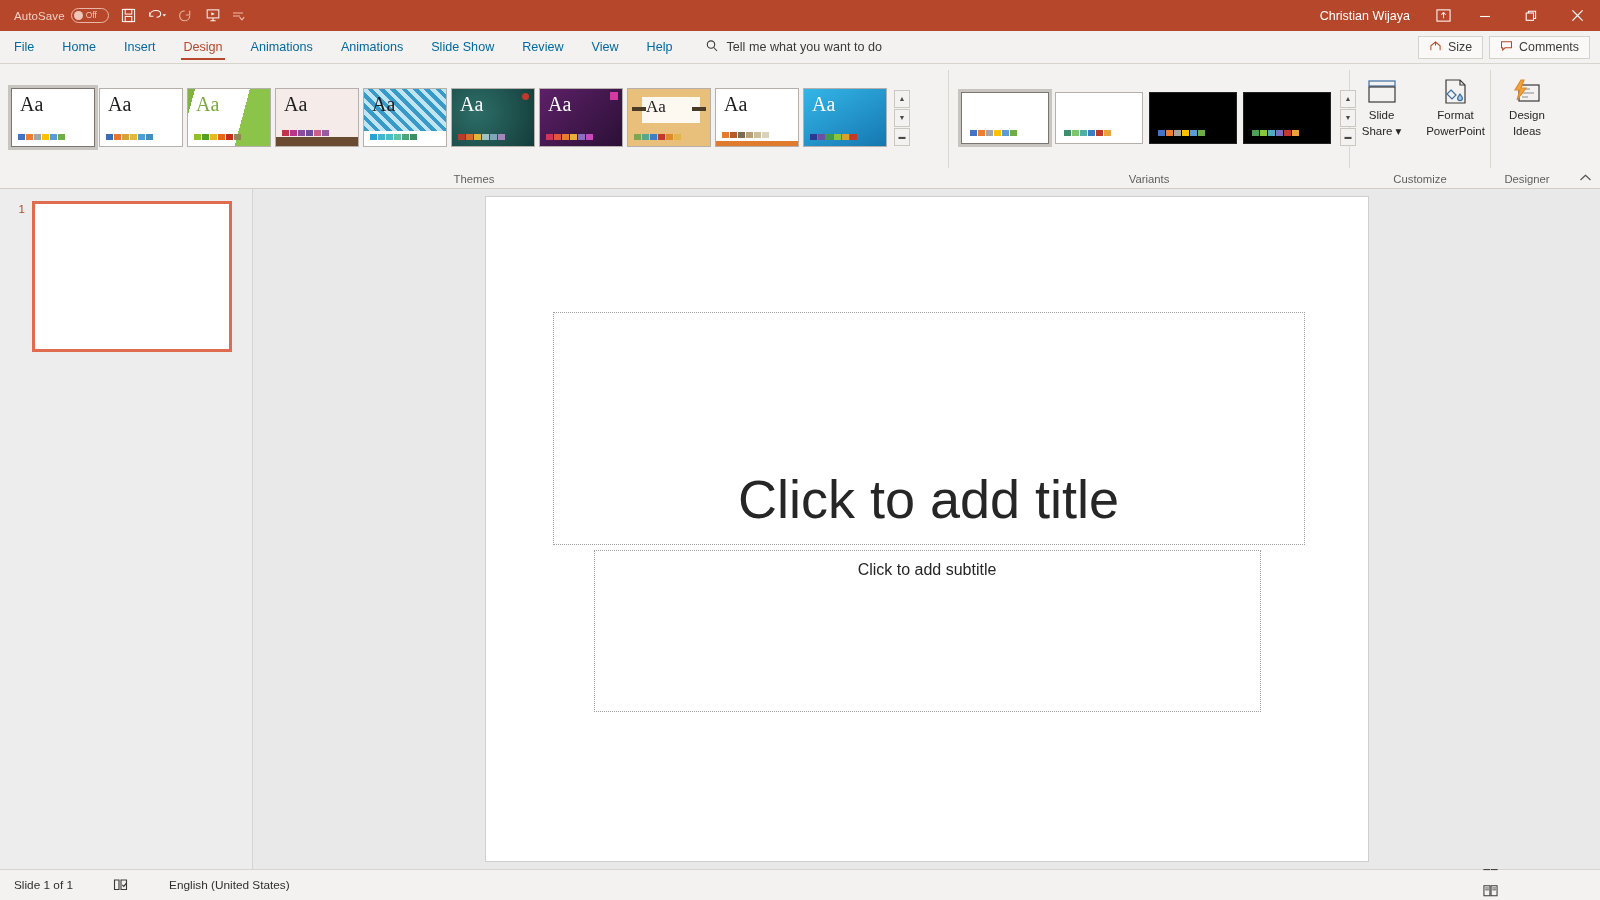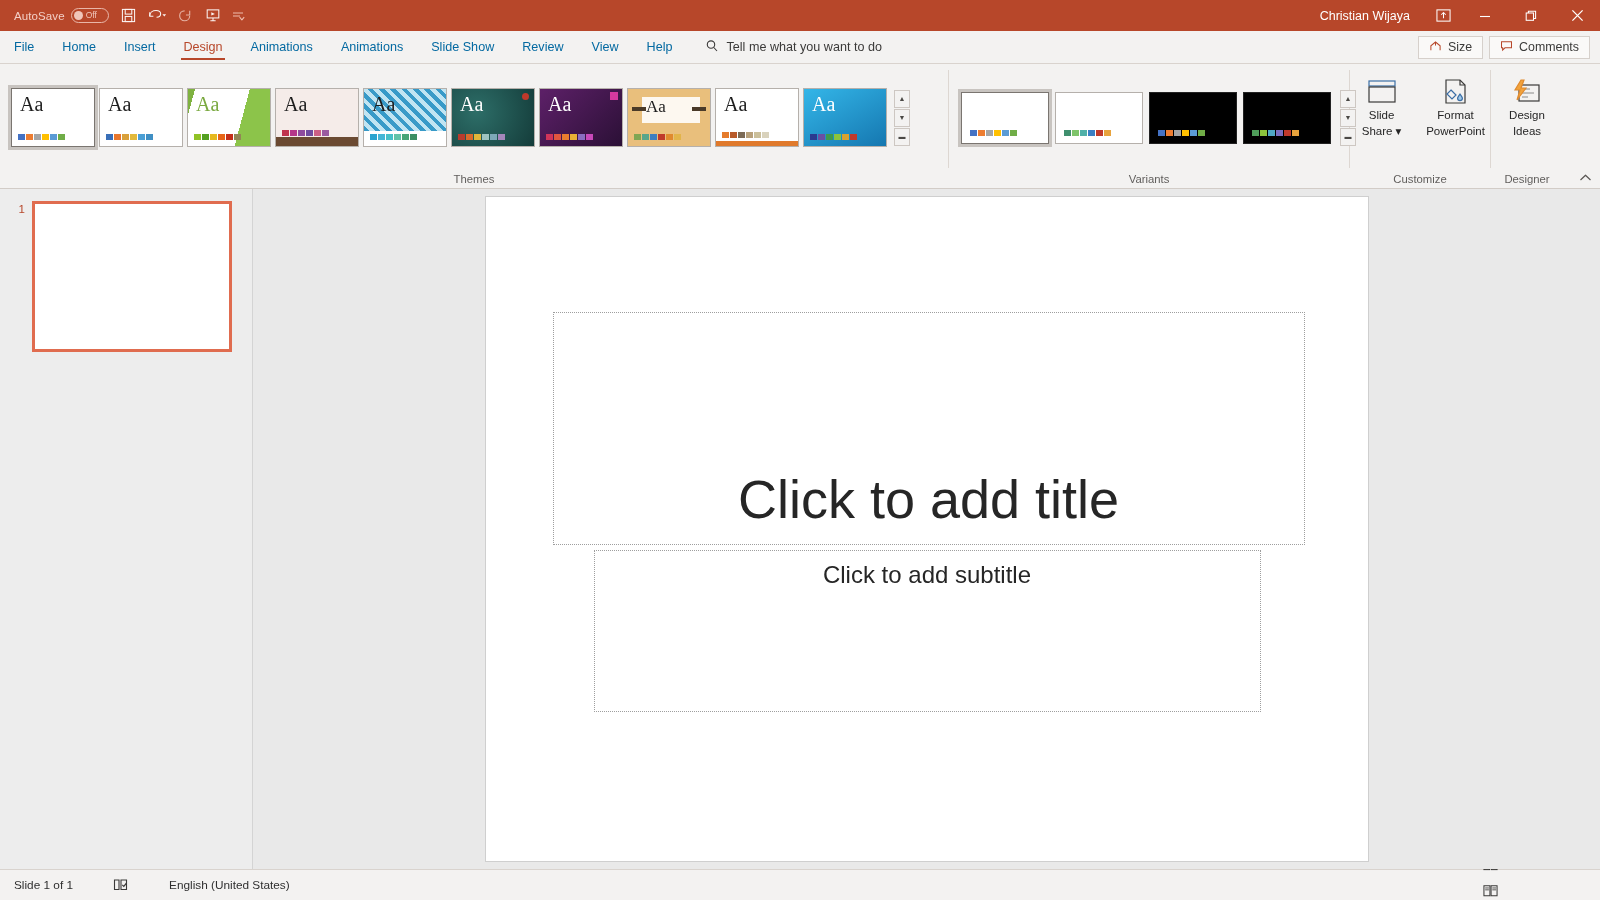--- a/index.html
+++ b/index.html
@@ -157,21 +157,21 @@
     position: absolute; border: 1px dotted #9e9e9e; display: flex;
     justify-content: center; color: #262626; overflow: hidden;
   }
   .ph-title {
     left: 67px; top: 115px; width: 752px; height: 233px;
     align-items: flex-end; font-size: 54px; font-weight: 400; line-height: 1.15;
     padding-bottom: 14px;
   }
   .ph-sub {
     left: 108px; top: 353px; width: 667px; height: 162px;
-    align-items: flex-start; font-size: 24px; padding-top: 10px; justify-content: center;
+    align-items: flex-start; font-size: 16px; padding-top: 10px; justify-content: center;
   }
 
   
   .statusbar {
     height: 31px; flex: 0 0 31px; background: #f3f2f1; border-top: 1px solid #d9d3ce;
     display: flex; align-items: center; font-size: 11.8px; color: #2f2f2f;
   }
   .sb-left { display: flex; align-items: center; gap: 28px; padding-left: 8px; }
   .sb-right { margin-left: auto; display: flex; align-items: center; gap: 4px; padding-right: 8px; flex-direction: column; }
   .sb-item { display: flex; align-items: center; gap: 6px; padding: 0 6px; height: 23px; }

